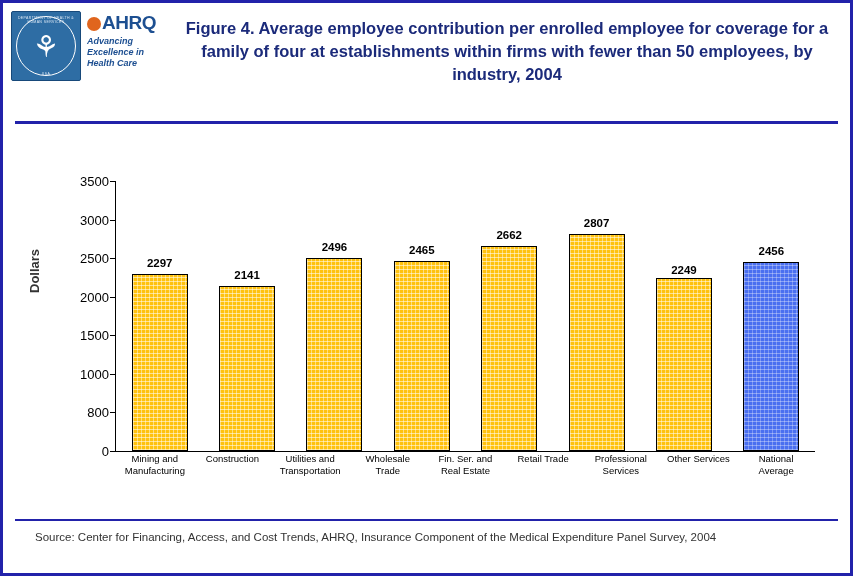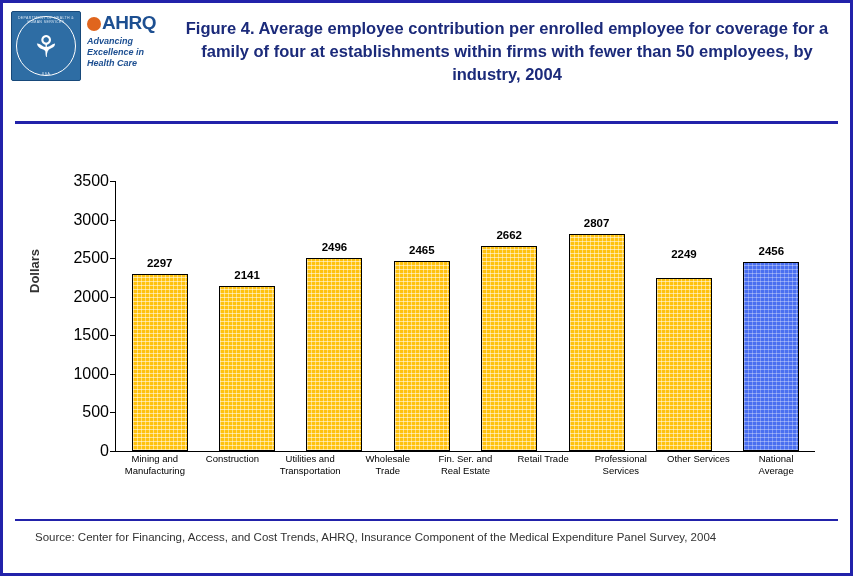--- a/index.html
+++ b/index.html
@@ -154,21 +154,21 @@
   }
   .axis-line { position: absolute; background: #000000; }
   #axis-y { left: 0; top: 0; width: 1px; height: 271px; }
   #axis-x { left: 0; top: 270px; width: 700px; height: 1px; }
 
   .ytick-label {
     position: absolute;
     right: 706px;
     width: 60px;
     text-align: right;
-    font-size: 16px;
+    font-size: 13px;
     color: #000000;
     transform: translateY(-50%);
   }
   .ytick-mark {
     position: absolute;
     left: -5px;
     width: 5px; height: 1px;
     background: #000000;
   }
 
@@ -271,21 +271,21 @@
 
   <div id="chart">
     <div id="ylabel">Dollars</div>
 
     <div id="plot">
       <div class="axis-line" id="axis-y"></div>
       <div class="axis-line" id="axis-x"></div>
       <div id="yticks">
           <div class="ytick-label" style="top: 270px;">0</div>
           <div class="ytick-mark" style="top: 270px;"></div>
-          <div class="ytick-label" style="top: 231.429px;">500</div>
+          <div class="ytick-label" style="top: 231.429px;">800</div>
           <div class="ytick-mark" style="top: 231.429px;"></div>
           <div class="ytick-label" style="top: 192.857px;">1000</div>
           <div class="ytick-mark" style="top: 192.857px;"></div>
           <div class="ytick-label" style="top: 154.286px;">1500</div>
           <div class="ytick-mark" style="top: 154.286px;"></div>
           <div class="ytick-label" style="top: 115.714px;">2000</div>
           <div class="ytick-mark" style="top: 115.714px;"></div>
           <div class="ytick-label" style="top: 77.1429px;">2500</div>
           <div class="ytick-mark" style="top: 77.1429px;"></div>
           <div class="ytick-label" style="top: 38.5714px;">3000</div>
@@ -312,21 +312,21 @@
           </div>
           <div class="bar-slot">
             <div class="bar-value" style="bottom: 210.354px;">2662</div>
             <div class="bar" style="height: 205.354px;"></div>
           </div>
           <div class="bar-slot">
             <div class="bar-value" style="bottom: 221.54px;">2807</div>
             <div class="bar" style="height: 216.54px;"></div>
           </div>
           <div class="bar-slot">
-            <div class="bar-value" style="bottom: 191px;">2249</div>
+            <div class="bar-value" style="bottom: 175px;">2249</div>
             <div class="bar" style="height: 173.494px;"></div>
           </div>
           <div class="bar-slot">
             <div class="bar-value" style="bottom: 194.463px;">2456</div>
             <div class="bar highlight" style="height: 189.463px;"></div>
           </div>
         </div>
     </div>
 
     <div id="xlabels">

